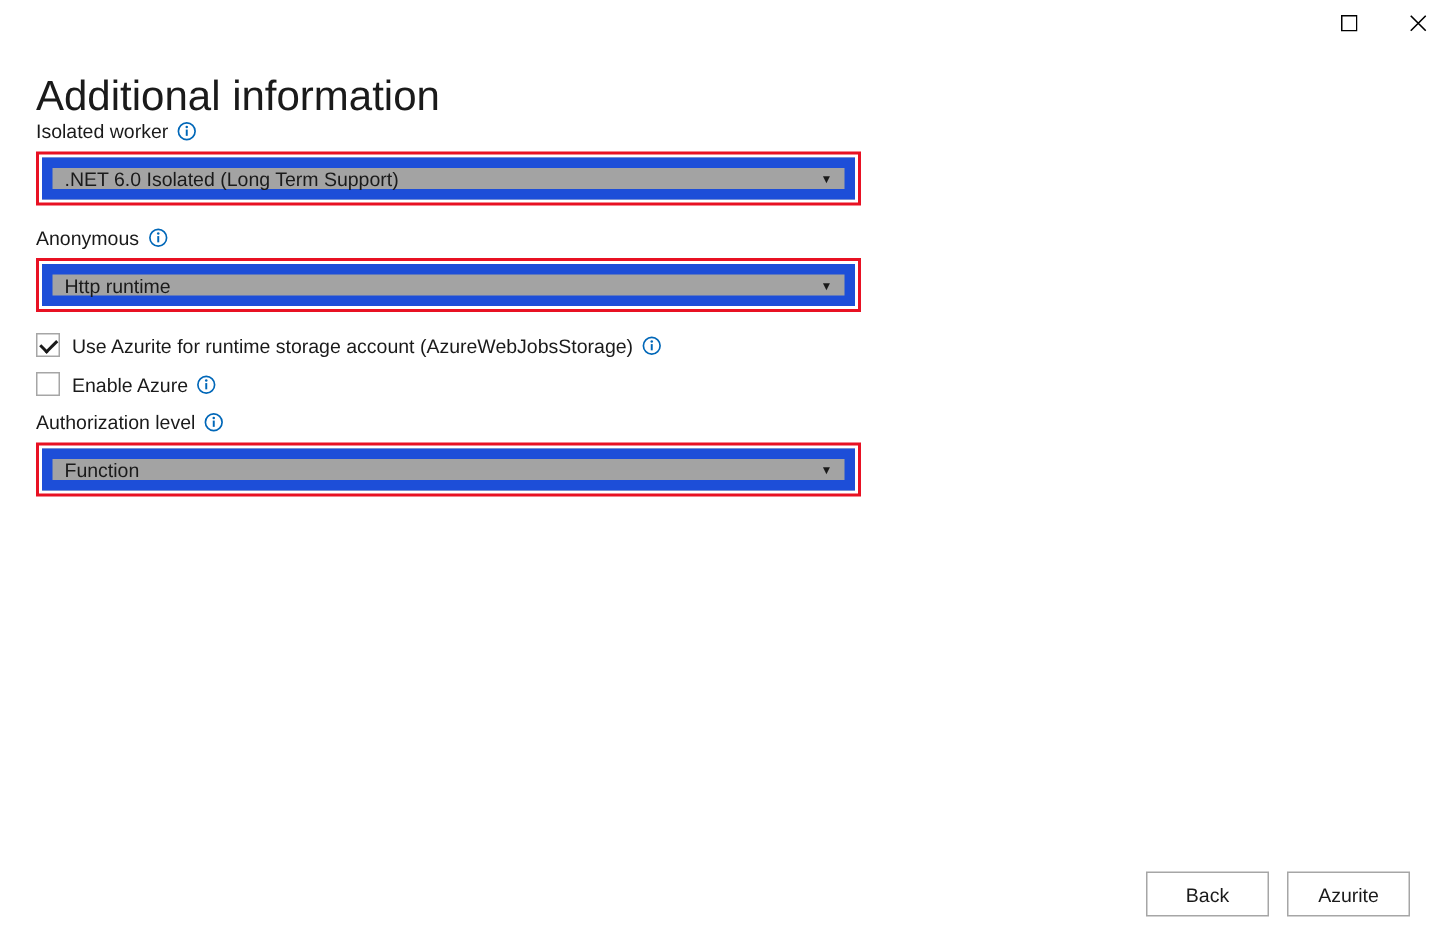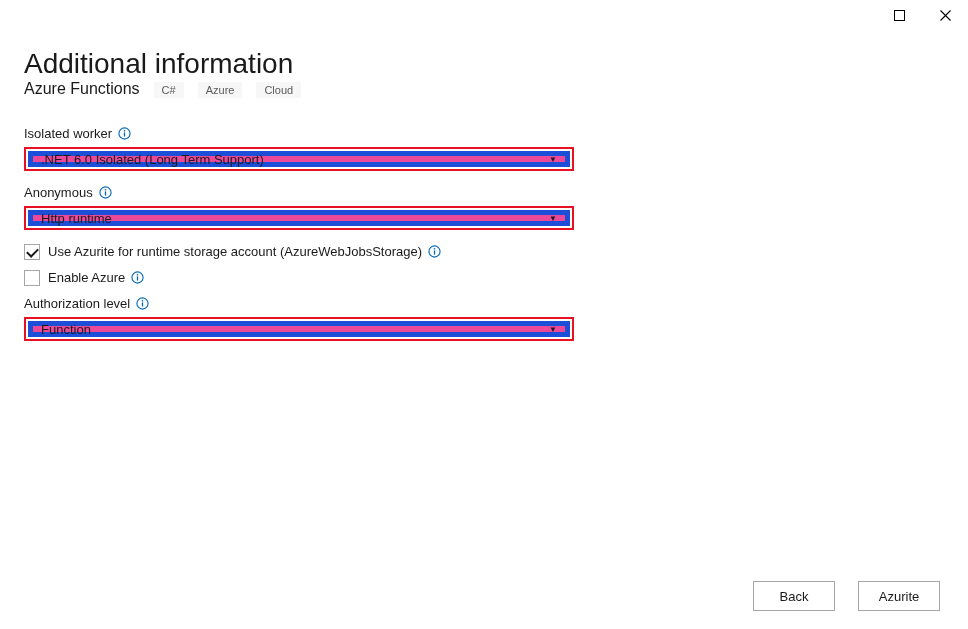--- a/index.html
+++ b/index.html
@@ -80,38 +80,38 @@
       width: 13px;
       height: 13px;
     }
     .highlighted-wrapper {
       border: 2px solid #e81123;
       padding: 2px;
       width: 550px;
     }
     .dropdown {
       width: 100%;
-      height: 16px;
-      border: 5px solid #1d4ed8;
-      background: #ec4899;
+      height: 28px;
+      border: 7px solid #1d4ed8;
+      background: #a3a3a3;
       padding: 0 8px;
       display: flex;
       align-items: center;
       justify-content: space-between;
       cursor: pointer;
       font-size: 13px;
       color: #1a1a1a;
     }
     .dropdown-arrow {
       font-size: 8px;
       color: #1a1a1a;
     }
     .checkbox-row {
       display: flex;
-      align-items: flex-start;
+      align-items: center;
       gap: 8px;
       margin-bottom: 10px;
     }
     .checkbox-box {
       width: 16px;
       height: 16px;
       border: 1px solid #a6a6a6;
       background: #ffffff;
       display: inline-flex;
       align-items: center;
@@ -133,21 +133,21 @@
       color: #1a1a1a;
       display: flex;
       align-items: center;
       gap: 6px;
     }
     .footer {
       position: absolute;
       bottom: 18px;
       right: 28px;
       display: flex;
-      gap: 23px;
+      gap: 12px;
       justify-content: space-between;
     }
     .footer-button {
       min-width: 82px;
       height: 30px;
       border: 1px solid #a6a6a6;
       background: #ffffff;
       font-size: 13px;
       color: #1a1a1a;
       display: inline-flex;
@@ -169,26 +169,20 @@
   <div class="title-bar-button">
     <svg width="11" height="11" viewBox="0 0 11 11">
         <path d="M0.5 0.5 L10.5 10.5 M10.5 0.5 L0.5 10.5" stroke="#000" stroke-width="1.1"></path>
       </svg>
   </div>
 </div>
 
 <div class="content">
   <h1>Additional information</h1>
 
-  <div class="project-type-row">
-    <span class="project-type-name">Azure Functions</span>
-    <span class="tag">C#</span>
-    <span class="tag">Azure</span>
-    <span class="tag">Cloud</span>
-  </div>
 
   <div class="form-group">
     <div class="field-label">
       <span>Isolated worker</span>
       <span class="info-icon">
         <svg viewBox="0 0 14 14">
             <circle cx="7" cy="7" r="6" fill="none" stroke="#0067b8" stroke-width="1.2"></circle>
             <circle cx="7" cy="4" r="0.9" fill="#0067b8"></circle>
             <rect x="6.3" y="5.8" width="1.4" height="4.5" fill="#0067b8"></rect>
           </svg>

